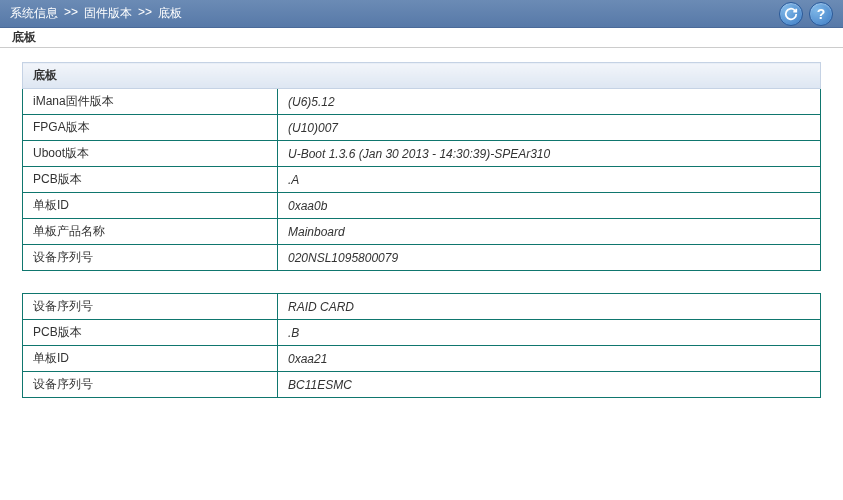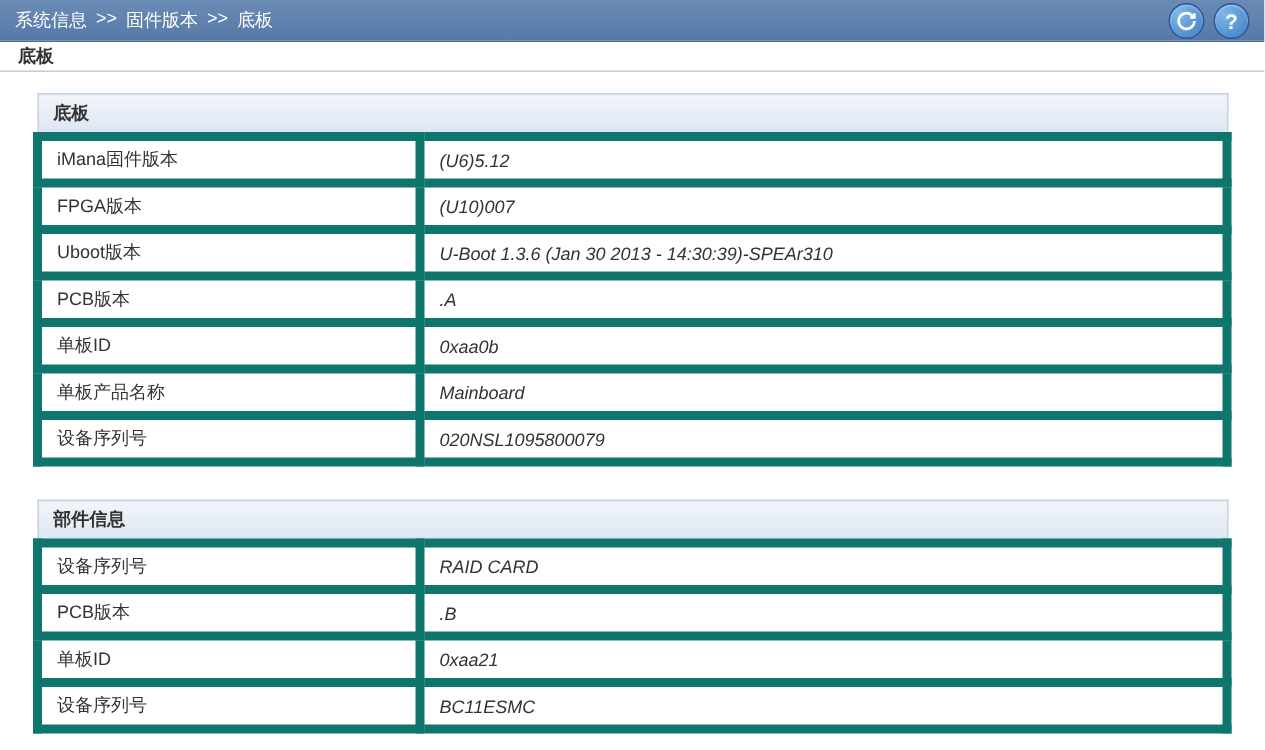--- a/index.html
+++ b/index.html
@@ -78,21 +78,21 @@
     .table-header {
       background: linear-gradient(to bottom, #f2f5fa, #dde6f2);
       color: #333333;
       font-weight: bold;
       text-align: left;
       padding: 4px 10px;
       border: 1px solid #c5d2e4;
       font-size: 12px;
     }
     .info-table td {
-      border: 6px solid #0f766e;
+      border: 1px solid #0f766e;
       padding: 4px 10px;
       font-size: 12px;
       color: #333333;
     }
     .label-cell {
       width: 255px;
       background: #ffffff;
     }
     .value-cell {
       background: #ffffff;
@@ -163,23 +163,20 @@
     </tr>
     <tr>
       <td class="label-cell">设备序列号</td>
       <td class="value-cell">020NSL1095800079</td>
     </tr>
   </tbody>
     </table>
 
   <table class="info-table">
     <tbody>
-        <tr>
-      <th class="table-header" colspan="2">部件信息</th>
-    </tr>
     <tr>
       <td class="label-cell">设备序列号</td>
       <td class="value-cell">RAID CARD</td>
     </tr>
     <tr>
       <td class="label-cell">PCB版本</td>
       <td class="value-cell">.B</td>
     </tr>
     <tr>
       <td class="label-cell">单板ID</td>

